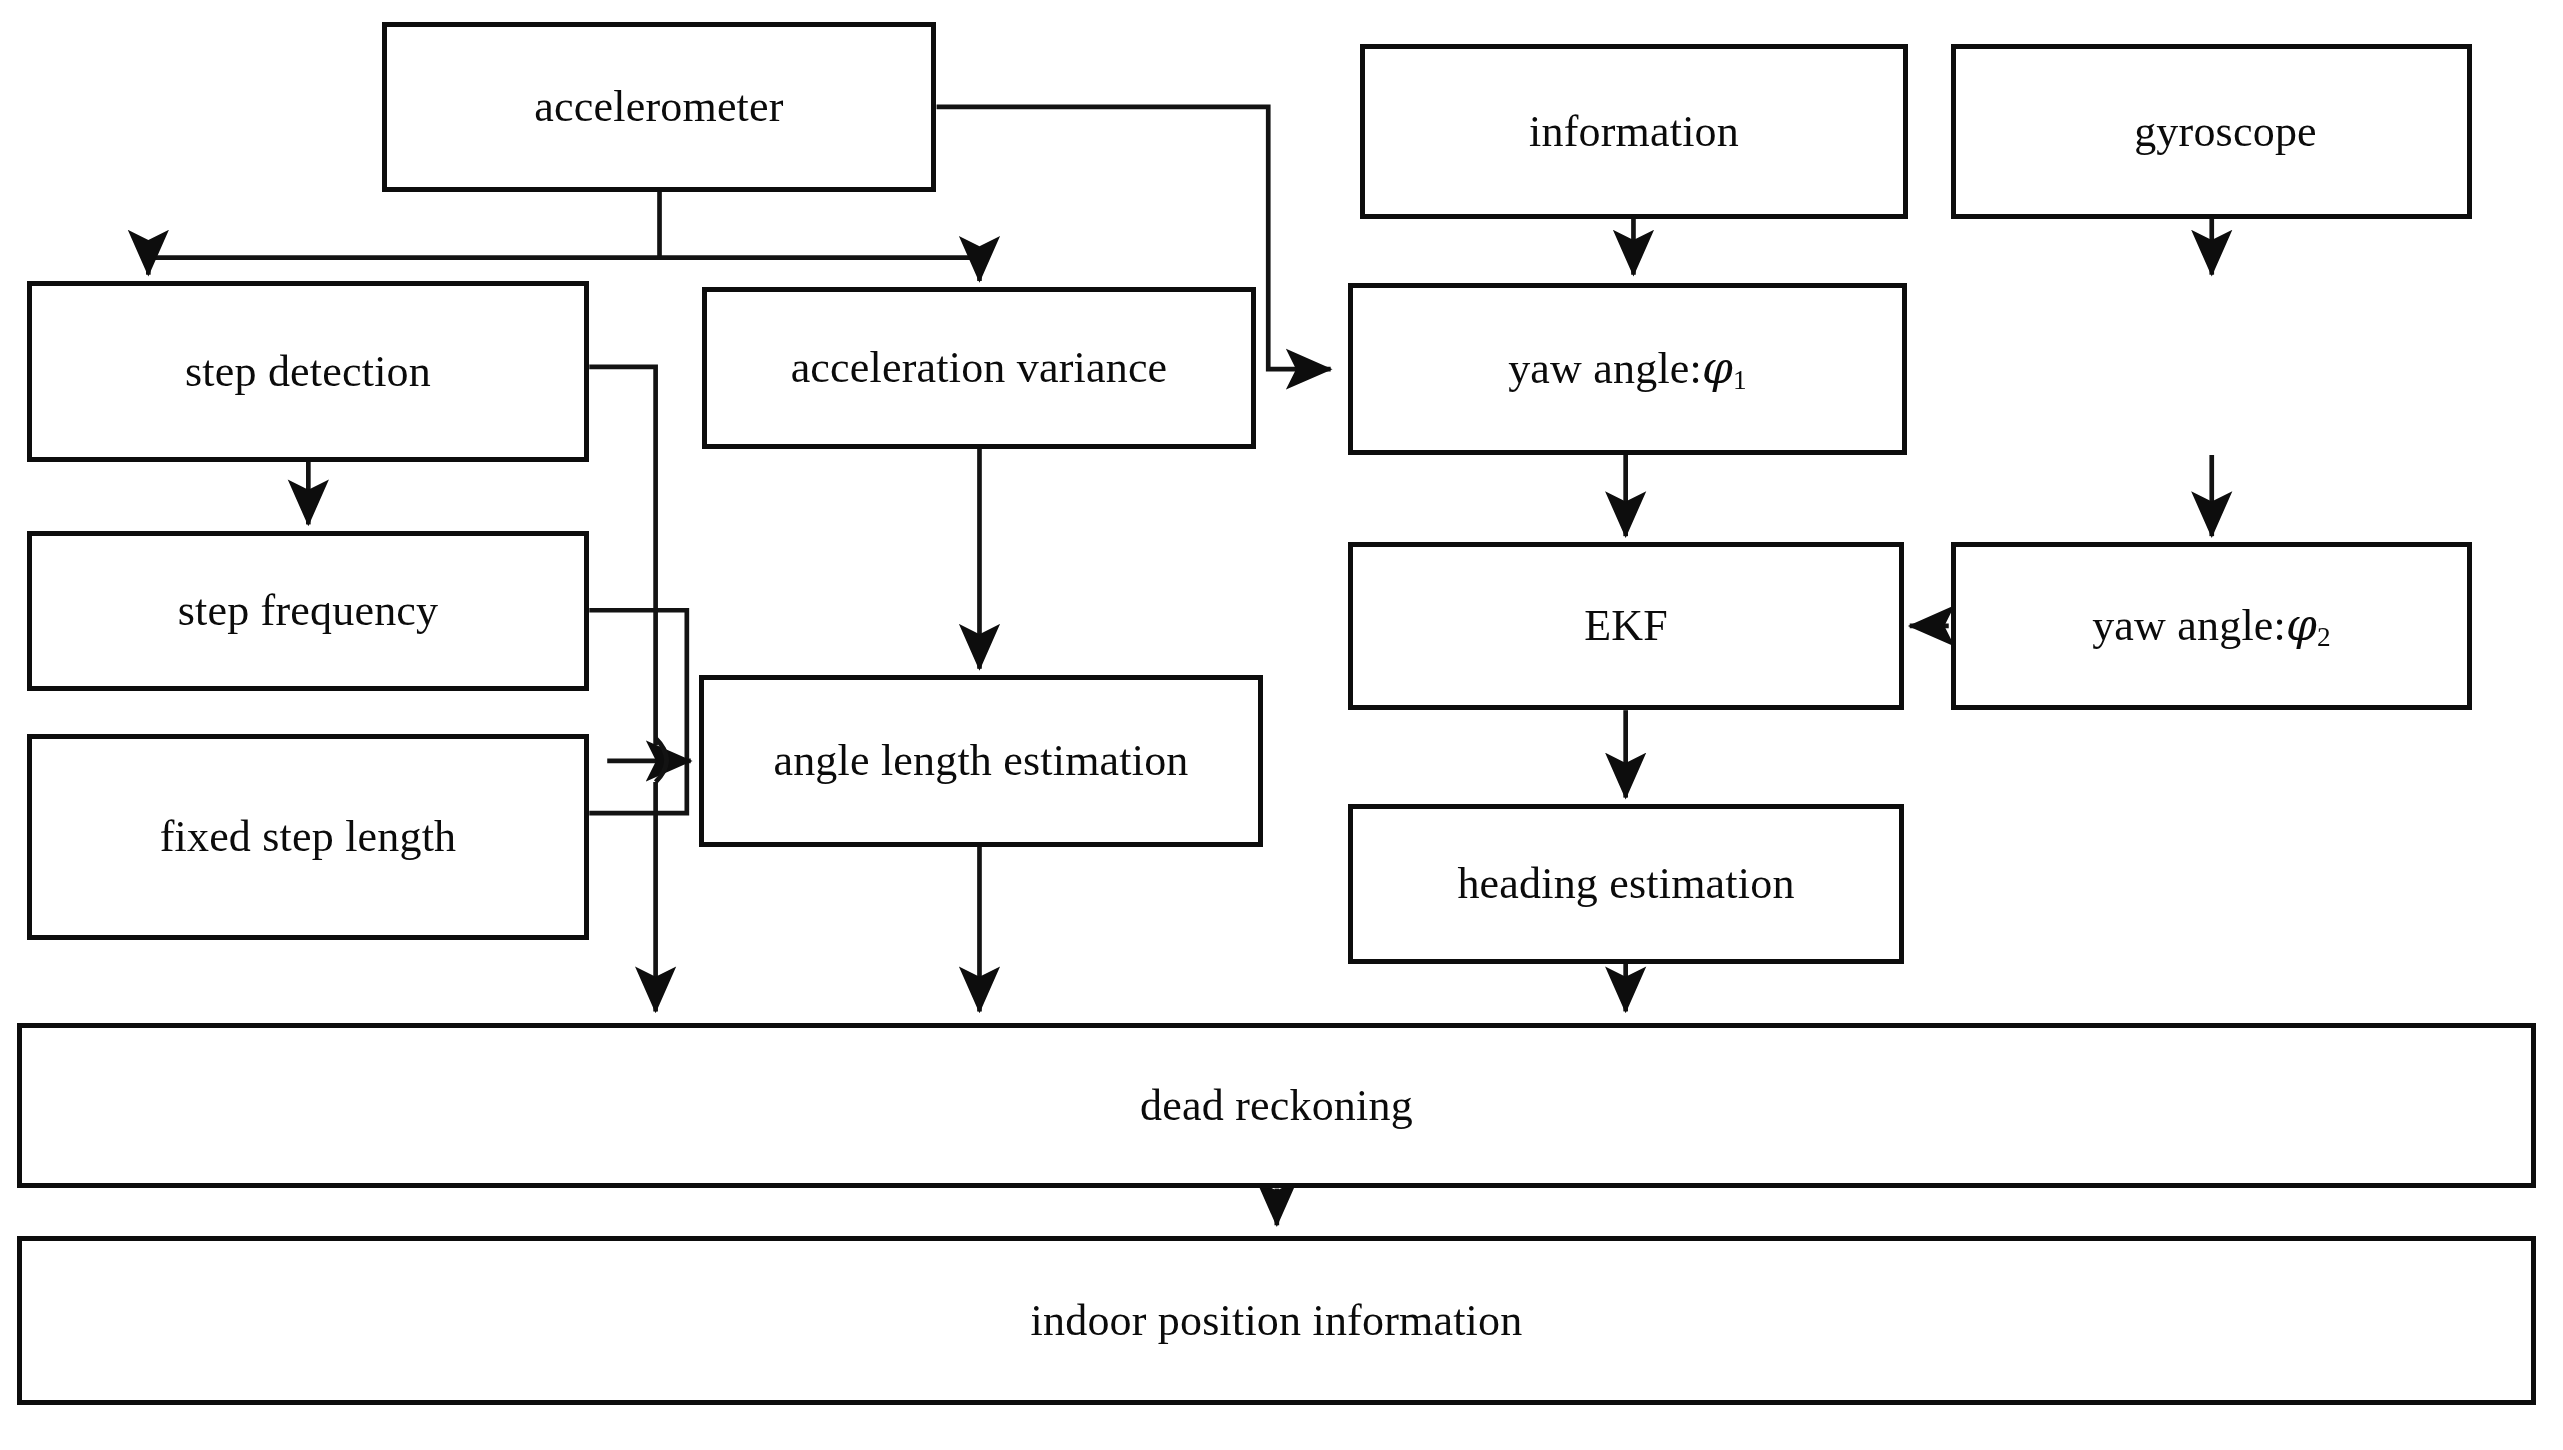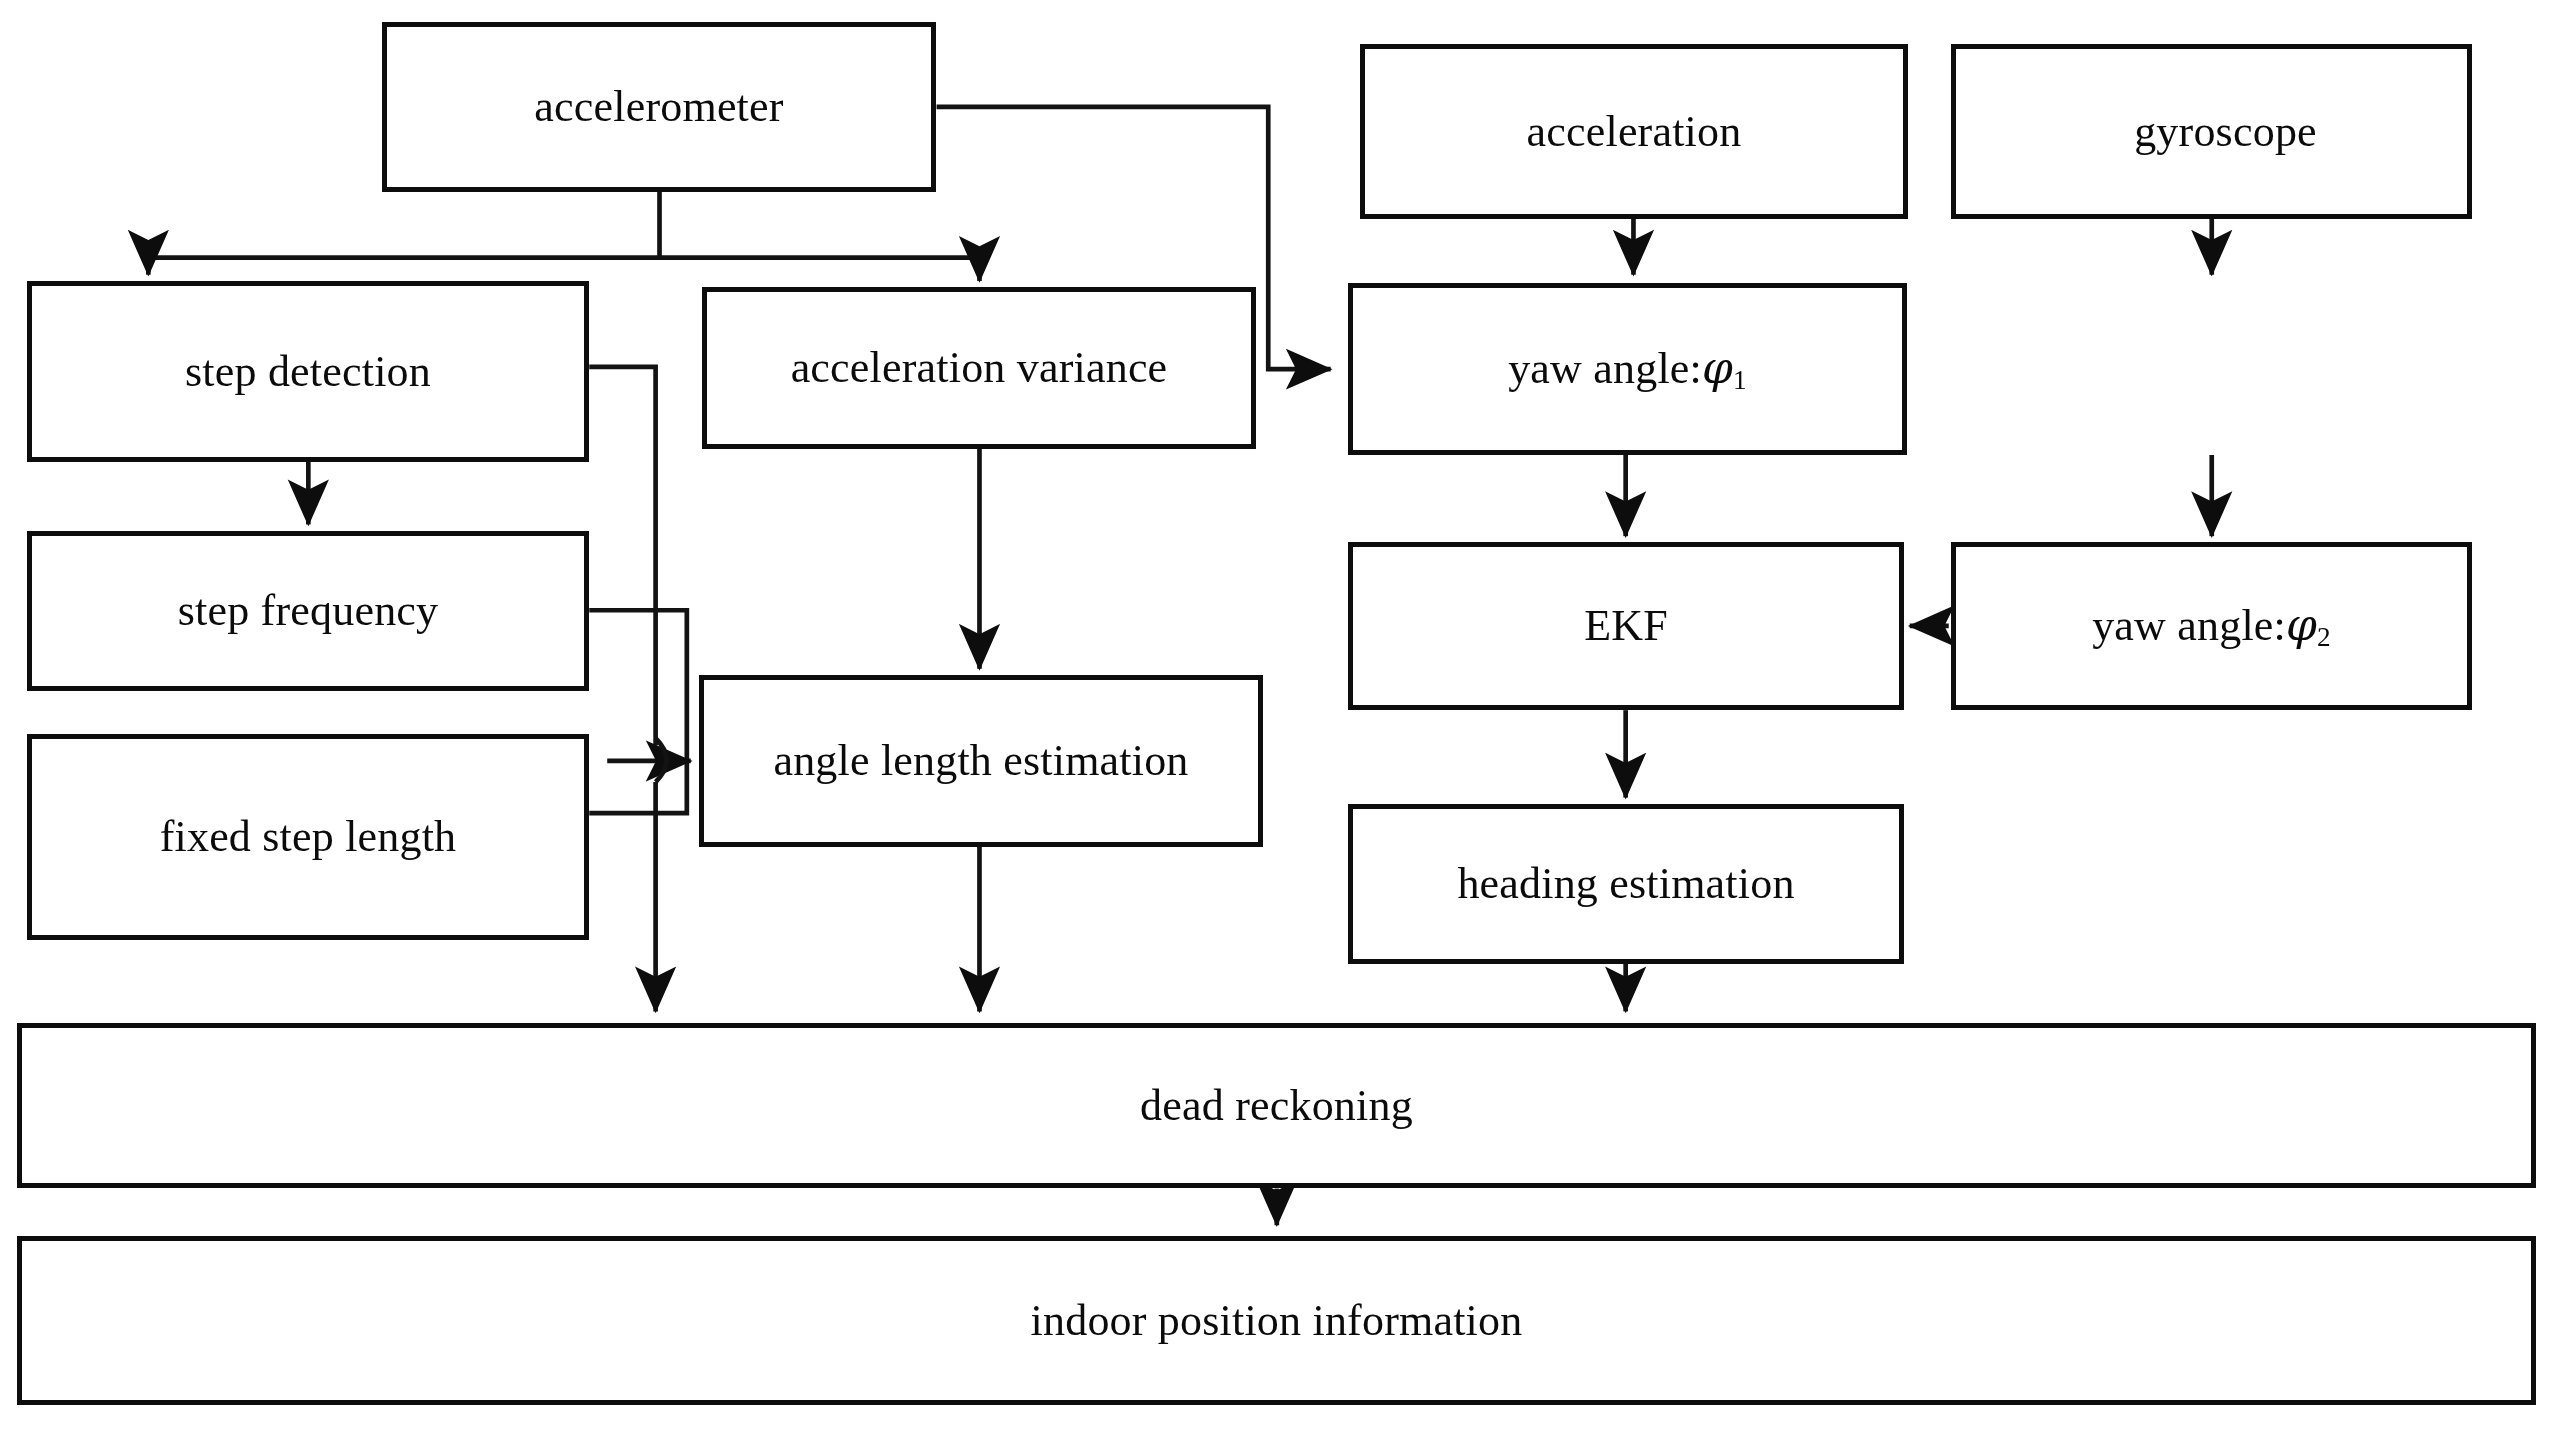--- a/index.html
+++ b/index.html
@@ -110,21 +110,21 @@
 
       <path d="M1636,1523 L1636,1570" stroke-width="6" marker-end="url(#ahb)"></path>
     </g>
   </svg>
 
   <div class="node" id="n-accelerometer" style="left: 382px; top: 22px; width: 554px; height: 170px;">
     <span class="lbl">accelerometer</span>
   </div>
 
   <div class="node" id="n-magnetometer" style="left: 1360px; top: 44px; width: 548px; height: 175px;">
-    <span class="lbl">acceleration</span>
+    <span class="lbl">information</span>
   </div>
 
   <div class="node" id="n-gyroscope" style="left: 1951px; top: 44px; width: 521px; height: 175px; padding-left: 28px;">
     <span class="lbl">gyroscope</span>
   </div>
 
   <div class="node" id="n-step_detection" style="left: 27px; top: 281px; width: 562px; height: 181px;">
     <span class="lbl">step detection</span>
   </div>
 

